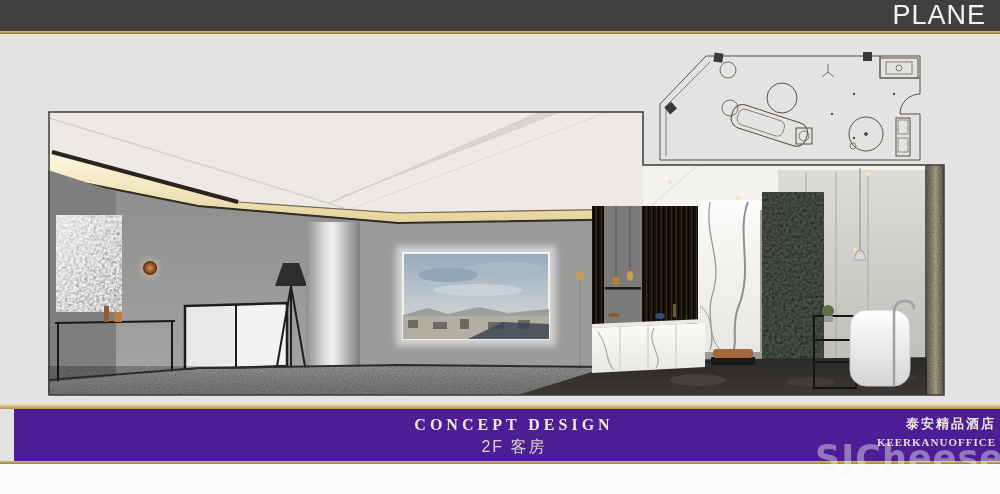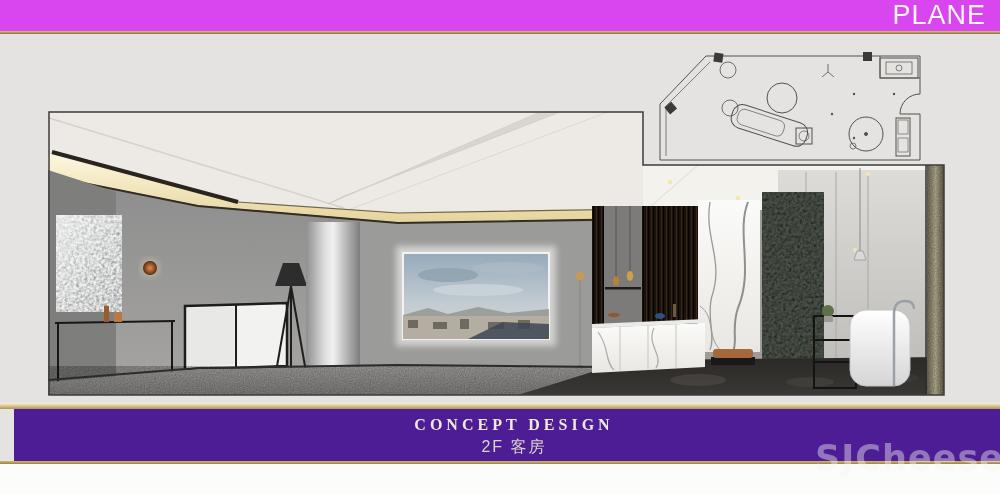--- a/index.html
+++ b/index.html
@@ -1,19 +1,19 @@
 <!DOCTYPE html>
 <html><head>
 <meta charset="utf-8">
 <style>
   html,body{margin:0;padding:0;background:#888;}
   .slide{position:relative;width:1000px;height:494px;overflow:hidden;
          background:#e4e3e1;font-family:"Liberation Sans",sans-serif;}
   
-  .topbar{position:absolute;left:0;top:0;width:1000px;height:31px;background:#d946ef;z-index:5;}
+  .topbar{position:absolute;left:0;top:0;width:1000px;height:31px;background:#404040;z-index:5;}
   .topbar .title{position:absolute;right:14px;top:0;line-height:31px;font-size:27px;
                  letter-spacing:1px;color:#f4f4f2;font-weight:400;}
   .gold-line-top{position:absolute;left:0;top:31px;width:1000px;height:3px;z-index:5;
                  background:linear-gradient(#d9c078,#8a7339);}
   
   .plan-svg{position:absolute;left:648px;top:42px;z-index:1;}
   .render-svg{position:absolute;left:48px;top:110px;z-index:2;}
   
   .gold-band{position:absolute;left:0;top:403px;width:1000px;height:6px;z-index:6;
              background:linear-gradient(#f7f1da,#b3954d);}
@@ -354,20 +354,24 @@
 
     <path d="M1,2 L595,2 L595,55 L896,55 L896,285 L1,285 Z" fill="none" stroke="#3c3c3c" stroke-width="1.5"></path>
   </svg>
 
   <div class="gold-band"></div>
   <div class="footerbar">
     <div class="footer-center">
       <div class="ct">CONCEPT  DESIGN</div>
       <div class="cs">2F 客房</div>
     </div>
+    <div class="footer-right">
+      <div class="rt">泰安精品酒店</div>
+      <div class="rs">KEERKANUOFFICE</div>
+    </div>
   </div>
   <div class="gold-line-bottom"></div>
   <div class="bottomstrip">
     
   </div>
 
   <div class="watermark">SJCheese</div>
 
 </div>
 

